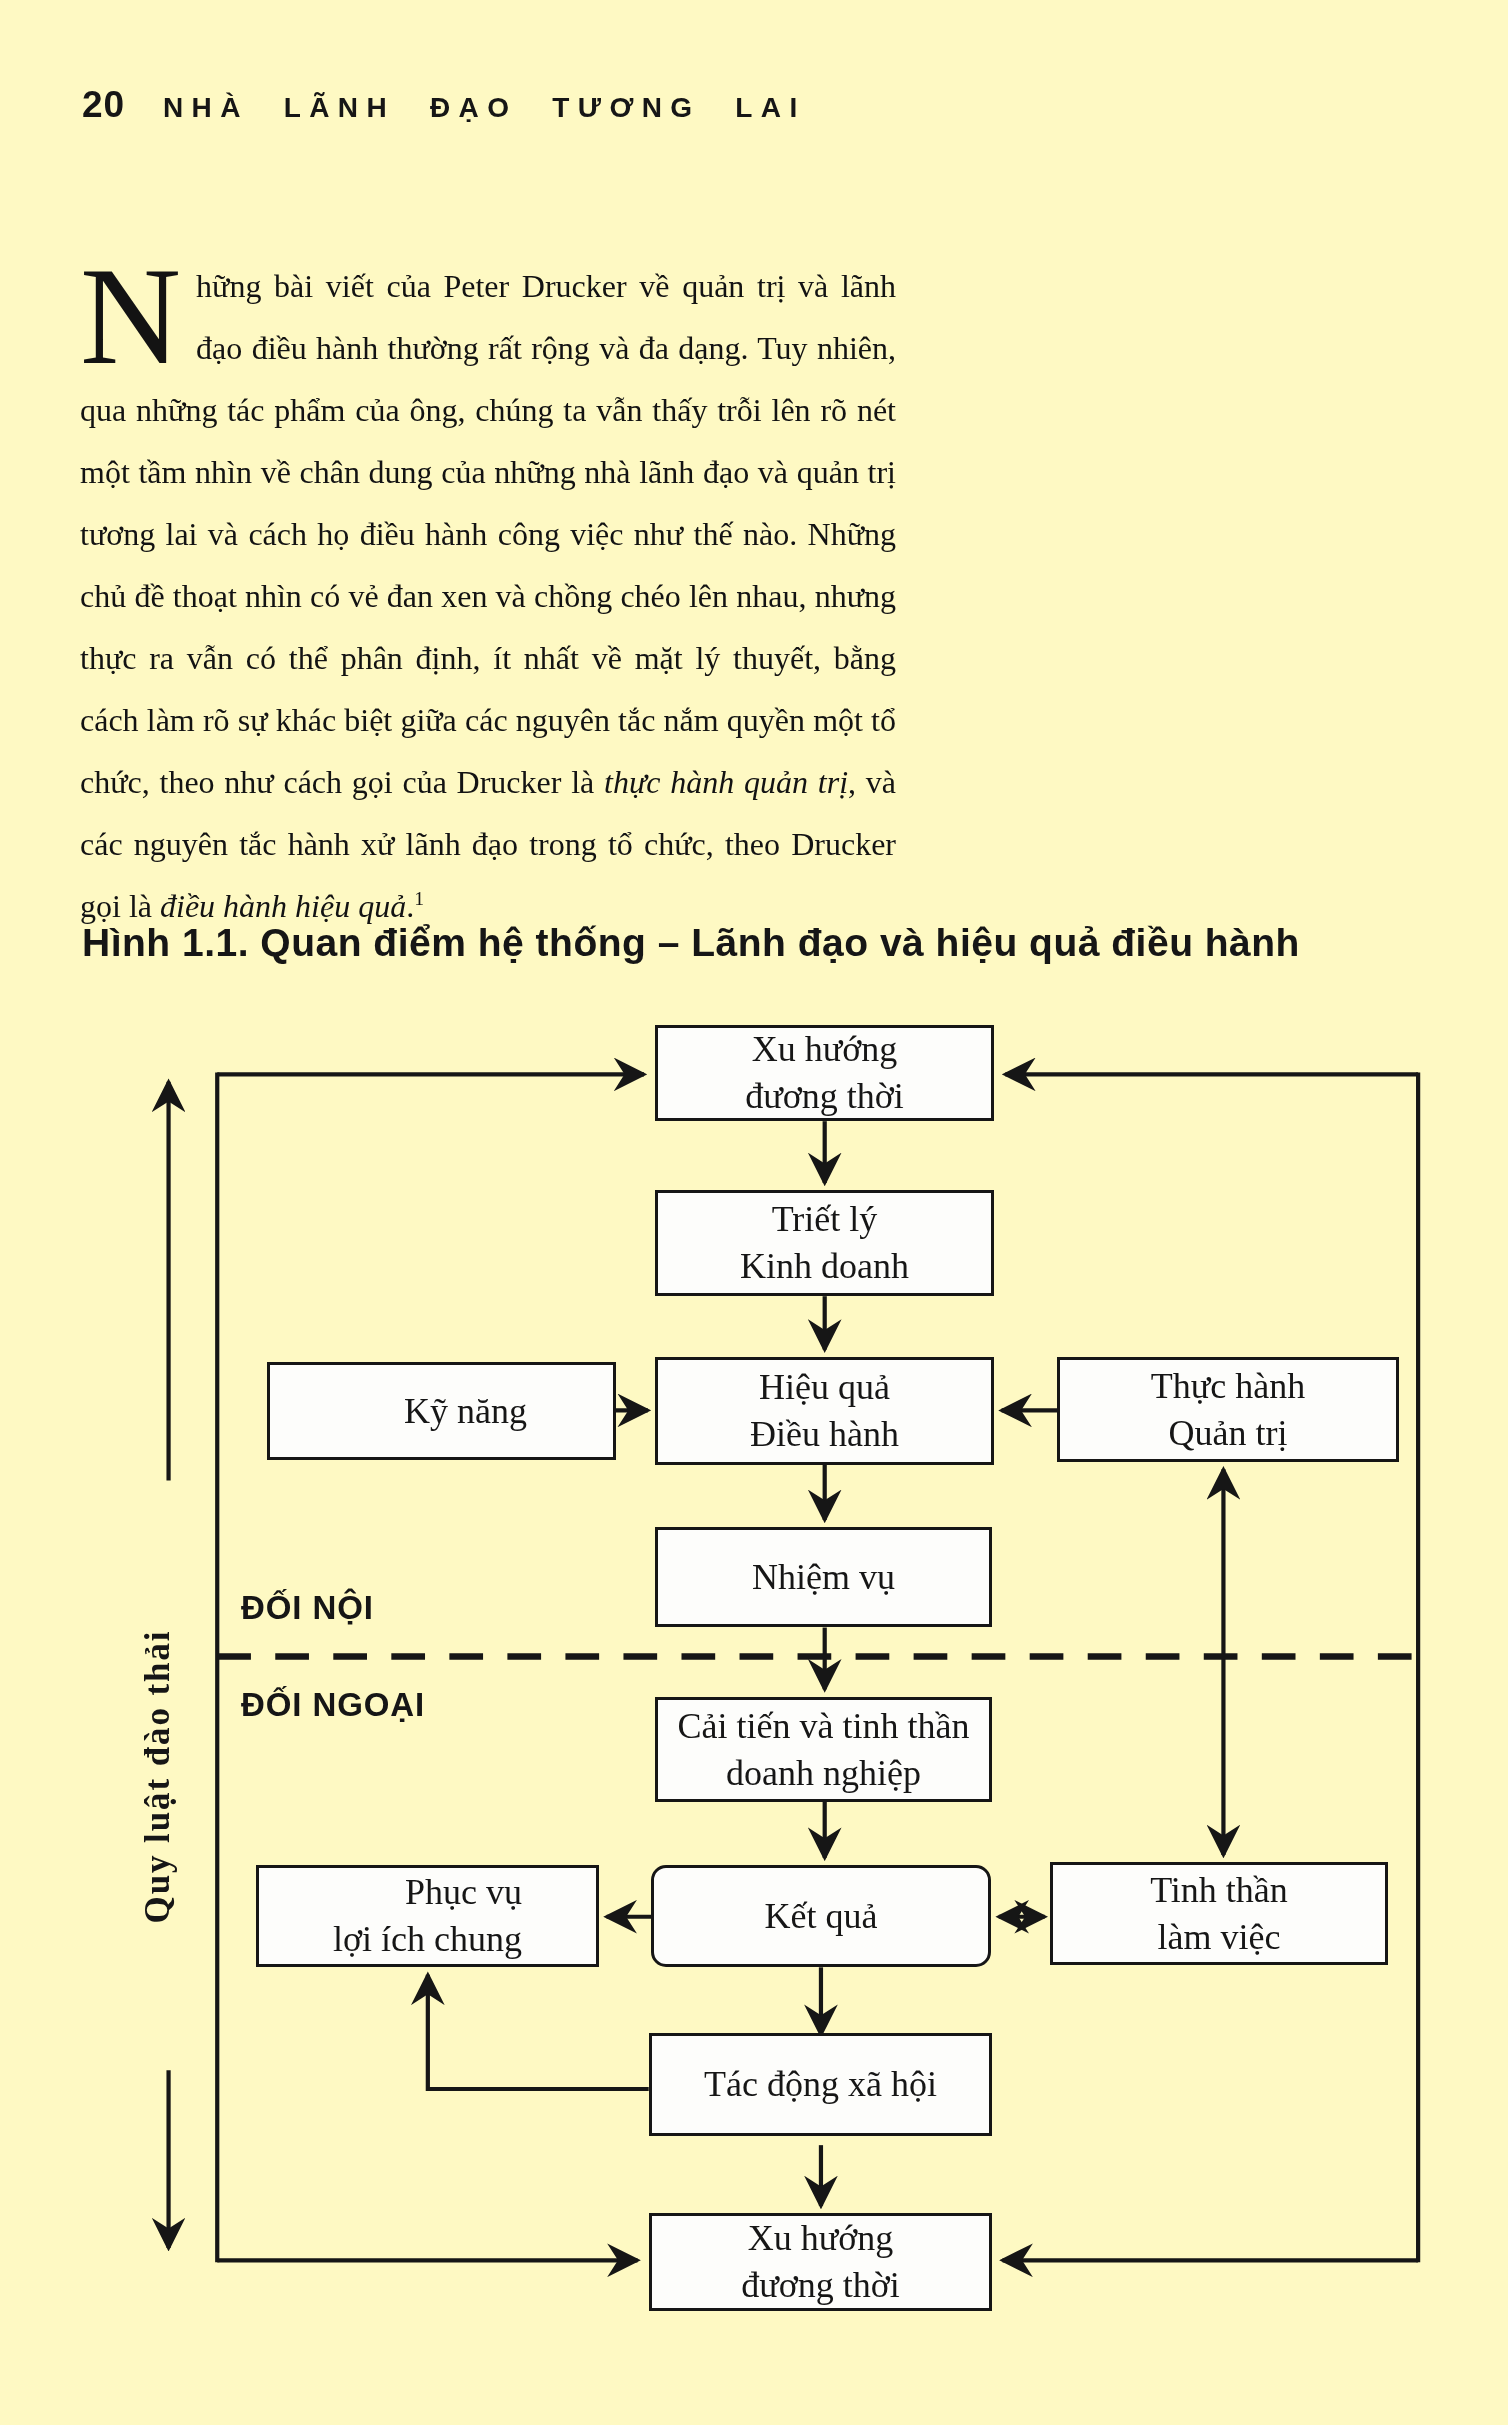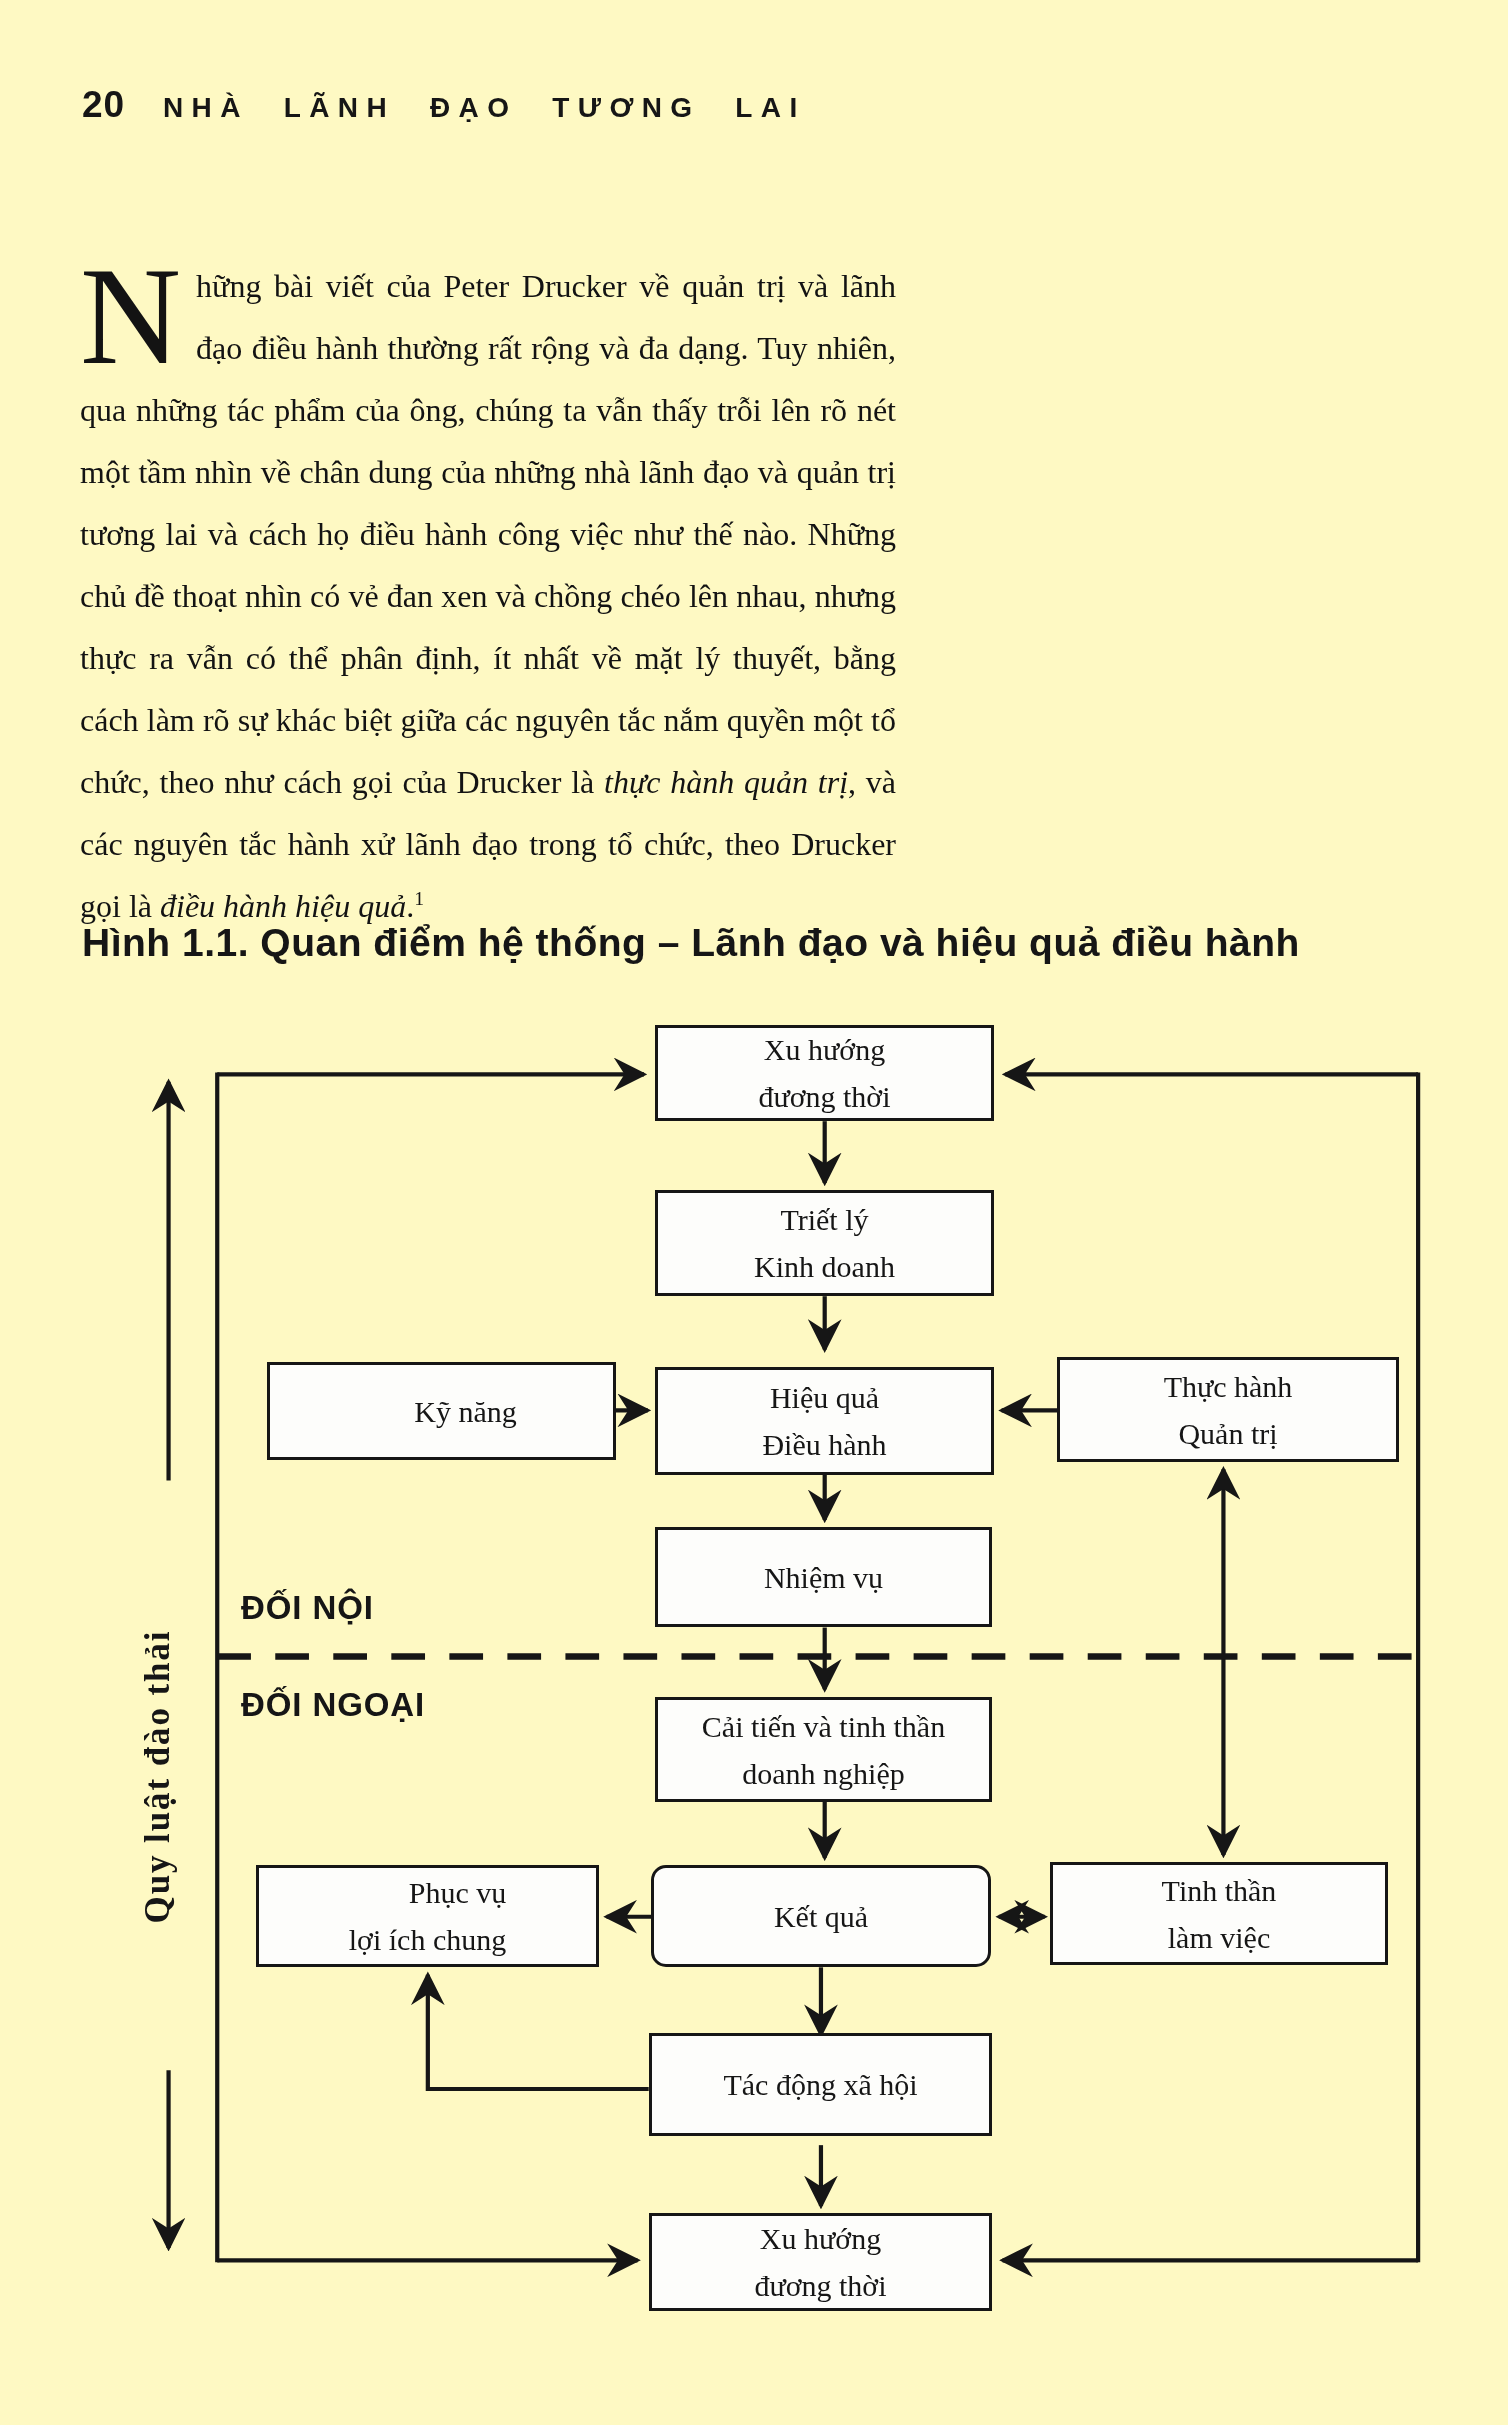--- a/index.html
+++ b/index.html
@@ -21,21 +21,21 @@
 
   
   .fig-caption{position:absolute;top:921px;left:82px;width:1357px;
     font-family:"Liberation Sans","DejaVu Sans",sans-serif;font-weight:700;font-size:39px;letter-spacing:0.5px;}
 
   
   .diagram{position:absolute;left:0;top:992px;width:1509px;height:1404px;}
   .diagram svg{position:absolute;left:0;top:0;}
   .dbox{position:absolute;border:3.7px solid #161616;background:#fdfdfb;
     display:flex;align-items:center;justify-content:center;text-align:center;
-    font-size:30px;line-height:47px;white-space:pre-line;box-sizing:border-box;}
+    font-size:36px;line-height:47px;white-space:pre-line;box-sizing:border-box;}
   .zone-label{position:absolute;font-family:"Liberation Sans","DejaVu Sans",sans-serif;
     font-weight:700;font-size:33px;letter-spacing:0.9px;}
   .v-label{position:absolute;left:-124px;top:760px;width:573px;height:49px;
     transform:rotate(-90deg);transform-origin:center;text-align:center;
     font-weight:700;font-size:35px;letter-spacing:1.9px;}
 </style>
 </head>
 <body>
 
 <div class="page">
@@ -91,21 +91,21 @@
 
         <line x1="232" y1="710" x2="1515" y2="710" stroke-width="7" stroke-dasharray="36 26"></line>
       </g>
     </svg>
 
     <div class="dbox" style="left:655px;top:33px;width:339px;height:96px;">Xu hướng
 đương thời</div>
     <div class="dbox" style="left:655px;top:198px;width:339px;height:106px;">Triết lý
 Kinh doanh</div>
     <div class="dbox" style="left:267px;top:370px;width:349px;height:98px;padding-left:48px;">Kỹ năng</div>
-    <div class="dbox" style="left:655px;top:375px;width:339px;height:108px;">Hiệu quả
+    <div class="dbox" style="left:655px;top:365px;width:339px;height:108px;">Hiệu quả
 Điều hành</div>
     <div class="dbox" style="left:1057px;top:365px;width:342px;height:105px;">Thực hành
 Quản trị</div>
     <div class="dbox" style="left:655px;top:535px;width:337px;height:100px;">Nhiệm vụ</div>
     <div class="dbox" style="left:655px;top:705px;width:337px;height:105px;">Cải tiến và tinh thần
 doanh nghiệp</div>
     <div class="dbox" style="left:256px;top:873px;width:343px;height:102px;text-align:right;">Phục vụ
 lợi ích chung</div>
     <div class="dbox" style="left:651px;top:873px;width:340px;height:102px;border-radius:15px;">Kết quả</div>
     <div class="dbox" style="left:1050px;top:870px;width:338px;height:103px;">Tinh thần

